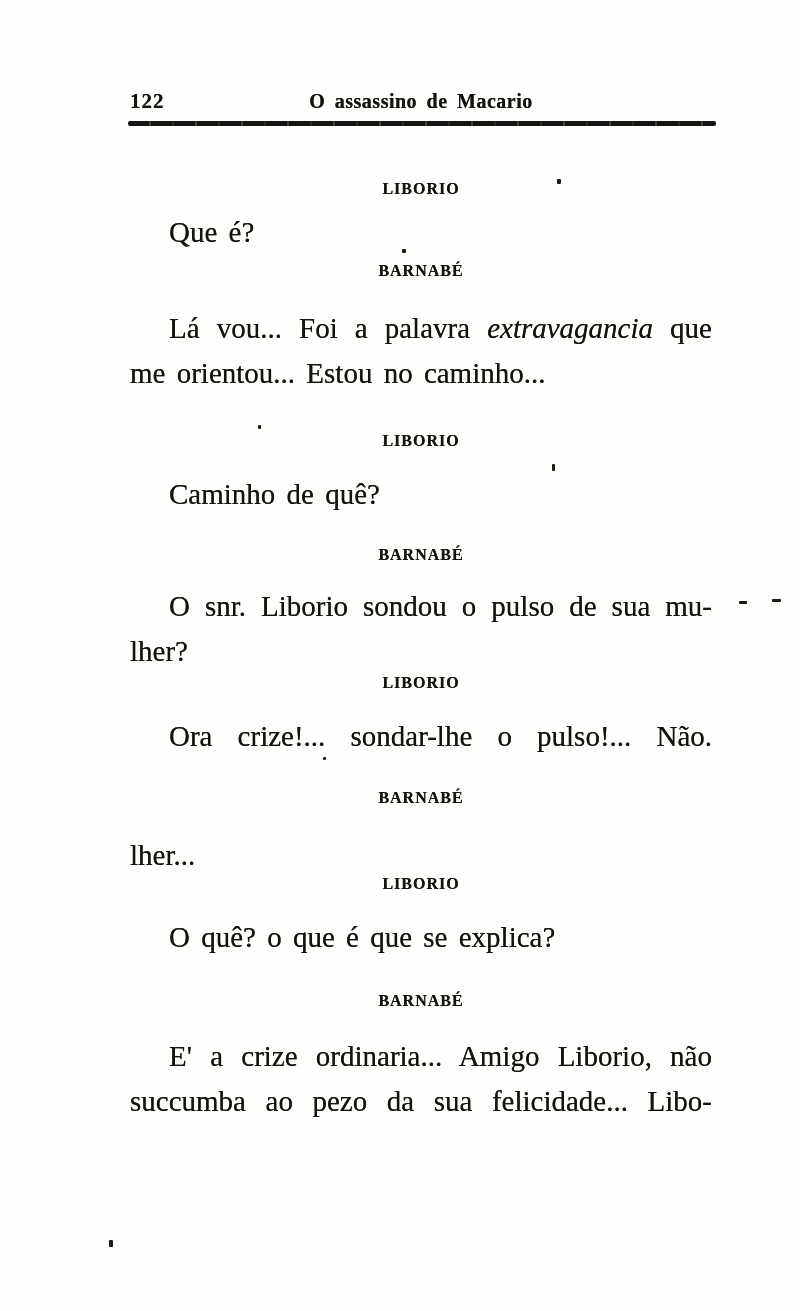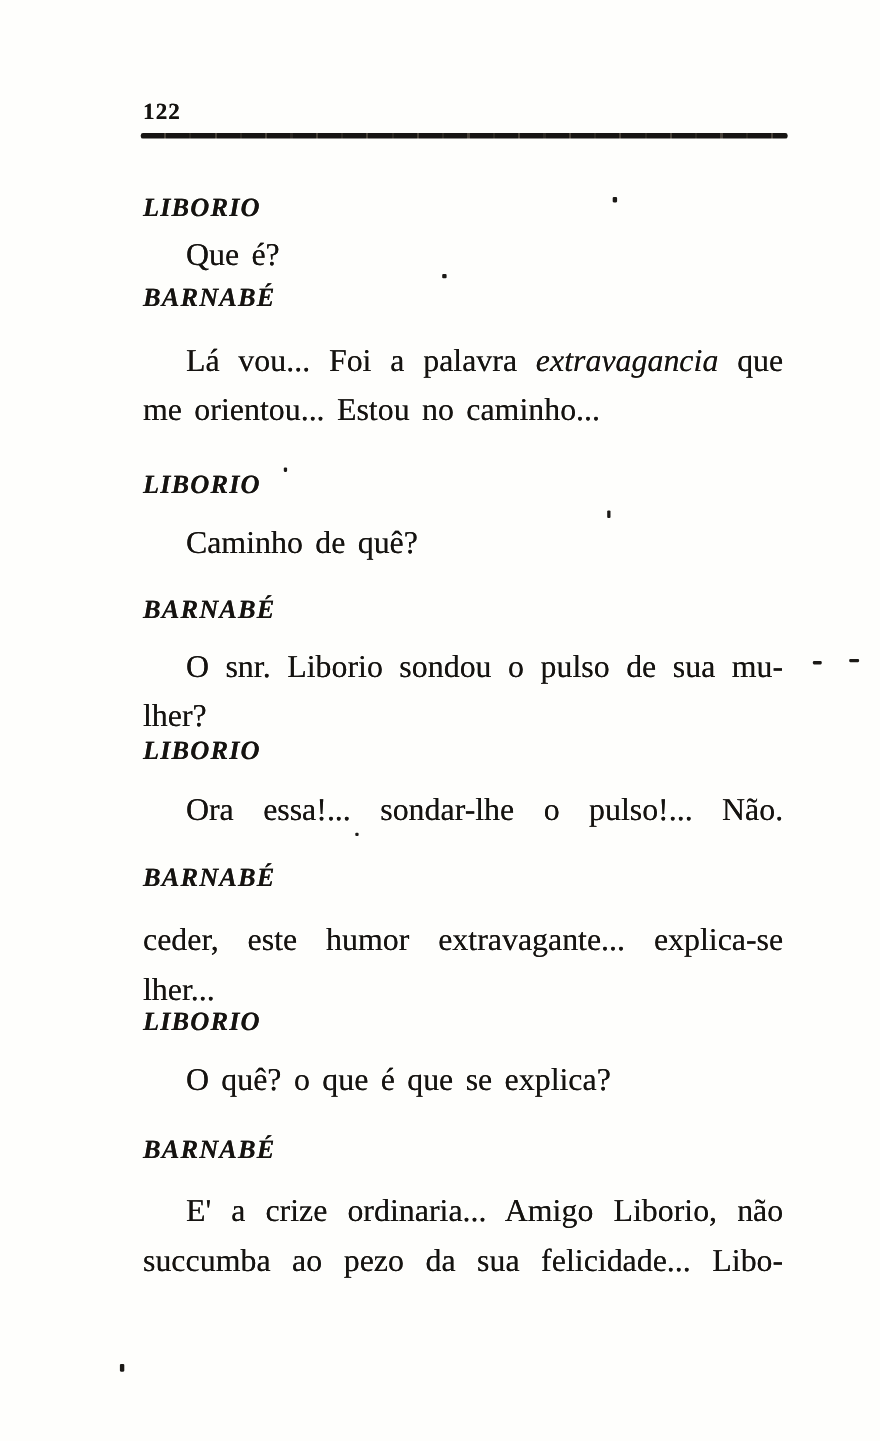--- a/index.html
+++ b/index.html
@@ -48,25 +48,25 @@
         #171513 23px 44px,
         #2b2722 44px 46px);
   }
   .dialogue {
     position: absolute;
     left: 130px;
     top: 126px;
     width: 582px;
   }
   .speaker {
-    font-size: 24px;
+    text-align: center;
+    font-size: 16px;
     line-height: 22px;
     font-weight: 700;
     letter-spacing: 1px;
-    font-style: italic;
   }
   
   .entry:nth-child(1) .speaker { margin: 52px 0 16px; }
   .entry:nth-child(2) .speaker { margin: 11px 0 30px; }
   .entry:nth-child(3) .speaker { margin: 40px 0 26px; }
   .entry:nth-child(4) .speaker { margin: 33px 0 24px; }
   .entry:nth-child(5) .speaker { margin: 4px  0 26px; }
   .entry:nth-child(6) .speaker { margin: 34px 0 30px; }
   .entry:nth-child(7) .speaker { margin: 1px  0 26px; }
   .entry:nth-child(8) .speaker { margin: 36px 0 28px; }
@@ -86,20 +86,21 @@
     position: absolute;
     background: #1b1916;
     border-radius: 1px;
   }
 </style>
 </head>
 <body>
 
 <div class="page" style="background: rgb(254, 254, 252); color: rgb(21, 19, 16);">
   <div class="page-number">122</div>
+  <div class="running-title">O assassino de Macario</div>
   <div class="rule"></div>
   <div class="dialogue">
       <div class="entry">
         <div class="speaker">LIBORIO</div>
         <div class="line indent"><span>Que é?</span></div>
       </div>
       <div class="entry">
         <div class="speaker">BARNABÉ</div>
         <div class="line indent just"><span>Lá vou... Foi a palavra </span><span class="it">extravagancia</span><span> que</span></div>
         <div class="line"><span>me orientou... Estou no caminho...</span></div>
@@ -108,25 +109,24 @@
         <div class="speaker">LIBORIO</div>
         <div class="line indent"><span>Caminho de quê?</span></div>
       </div>
       <div class="entry">
         <div class="speaker">BARNABÉ</div>
         <div class="line indent just"><span>O snr. Liborio sondou o pulso de sua mu-</span></div>
         <div class="line"><span>lher?</span></div>
       </div>
       <div class="entry">
         <div class="speaker">LIBORIO</div>
-        <div class="line indent just"><span>Ora essa!... sondar-lhe o pulso!... Não.</span></div>
+        <div class="line indent just"><span>Ora crize!... sondar-lhe o pulso!... Não.</span></div>
       </div>
       <div class="entry">
         <div class="speaker">BARNABÉ</div>
-        <div class="line just"><span>ceder, este humor extravagante... explica-se</span></div>
         <div class="line"><span>lher...</span></div>
       </div>
       <div class="entry">
         <div class="speaker">LIBORIO</div>
         <div class="line indent"><span>O quê? o que é que se explica?</span></div>
       </div>
       <div class="entry">
         <div class="speaker">BARNABÉ</div>
         <div class="line indent just"><span>E' a crize ordinaria... Amigo Liborio, não</span></div>
         <div class="line just"><span>succumba ao pezo da sua felicidade... Libo-</span></div>

